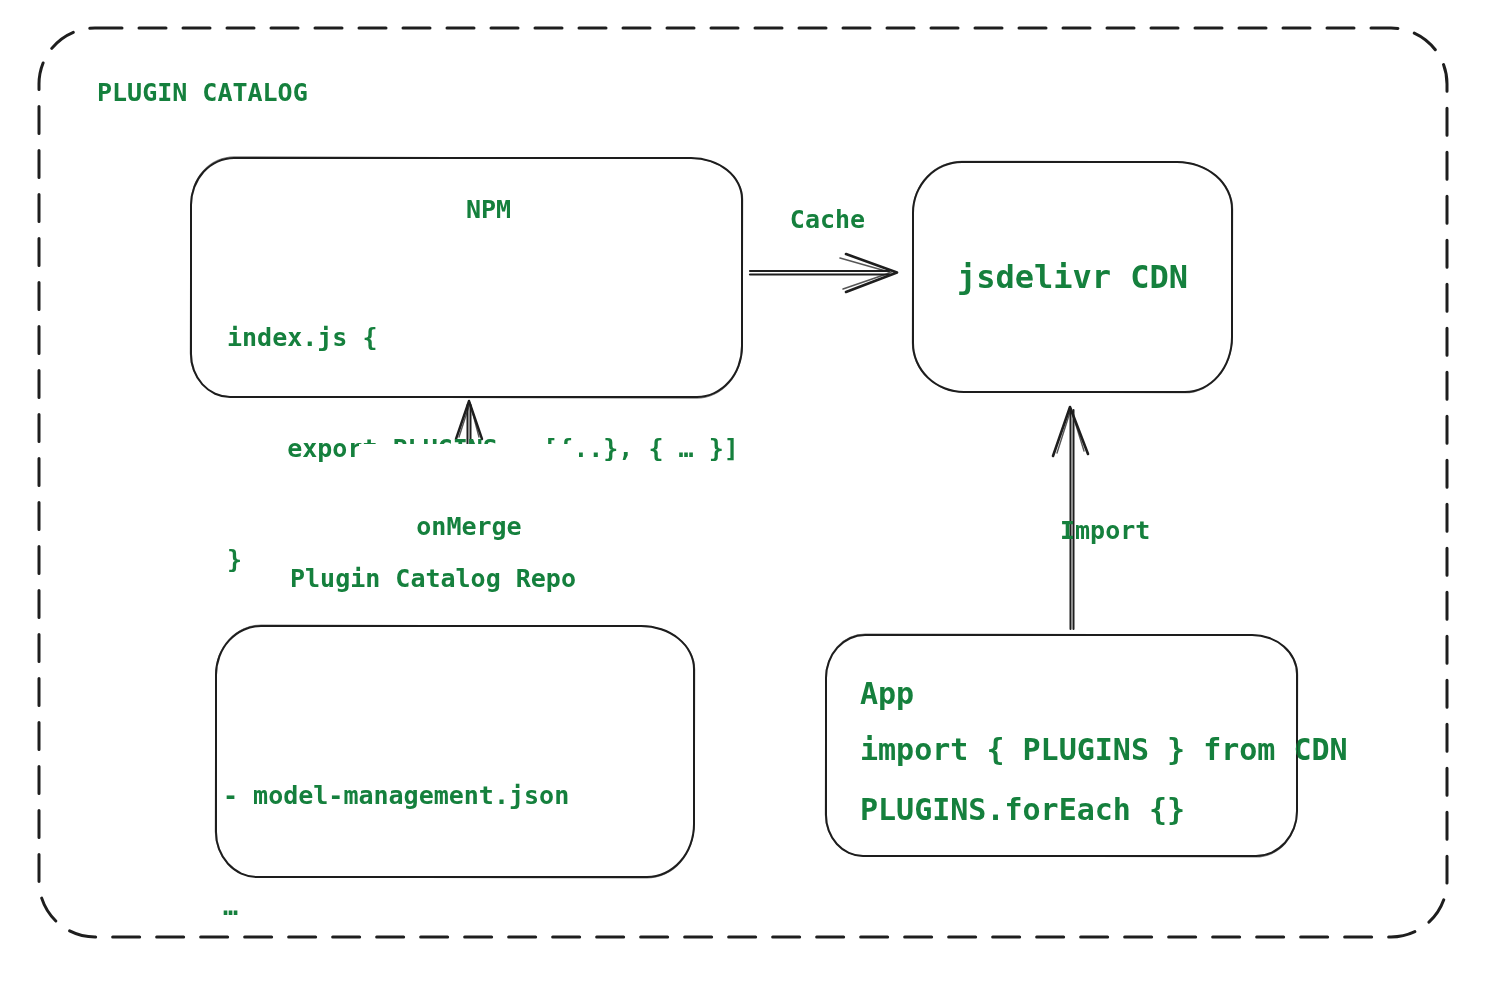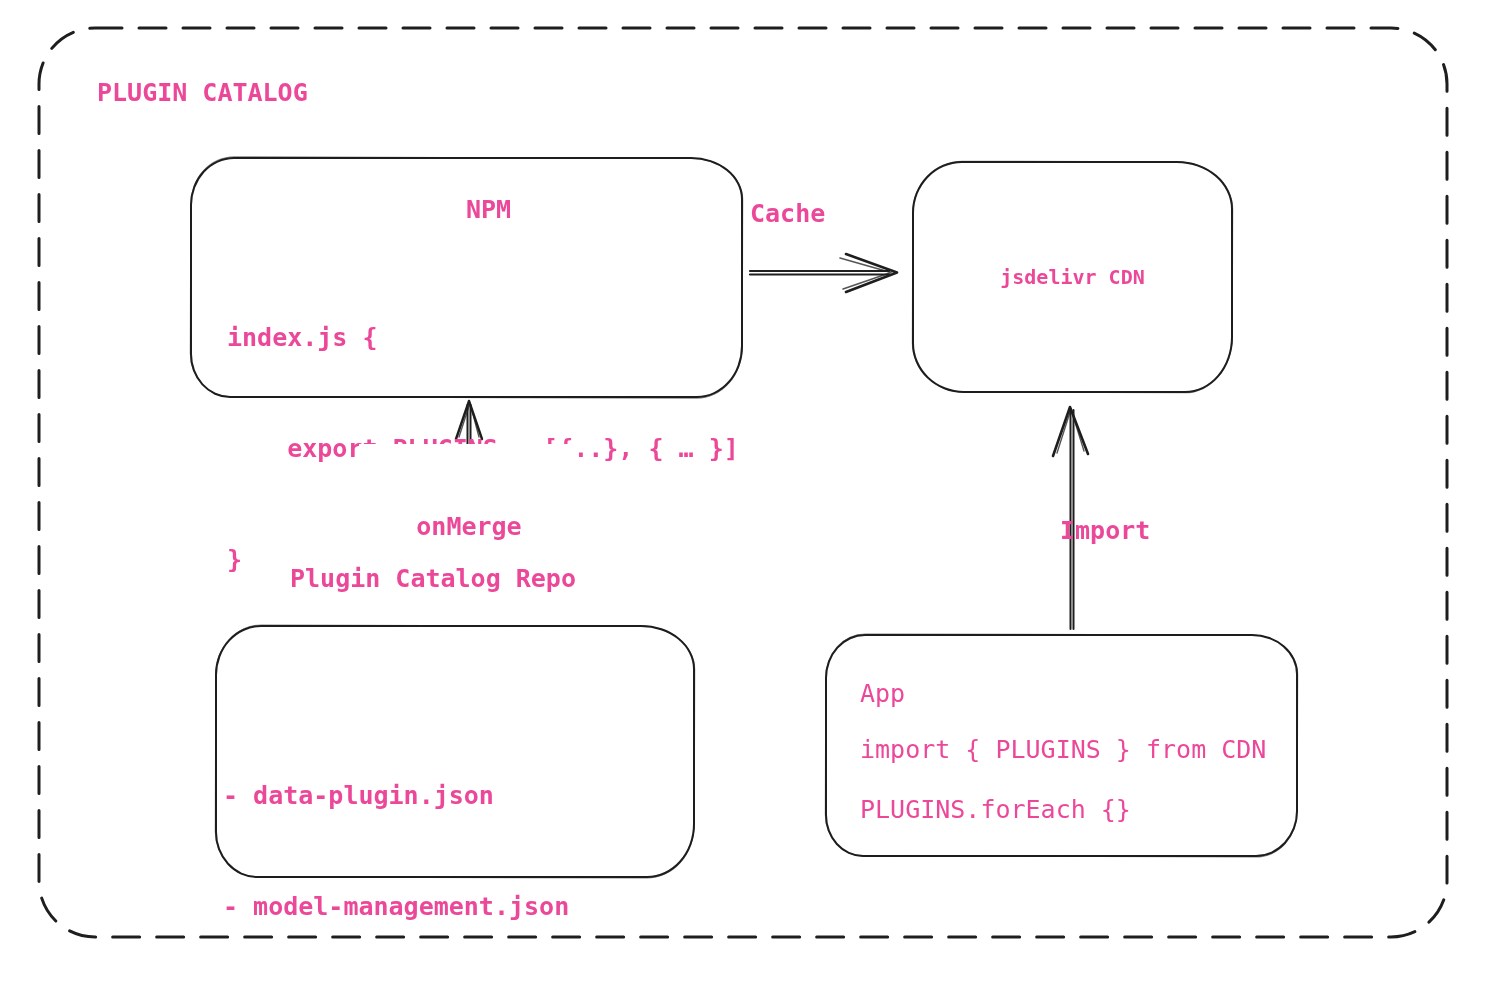--- a/index.html
+++ b/index.html
@@ -6,21 +6,21 @@
     margin: 0;
     padding: 0;
     background: #ffffff;
   }
   .stage {
     position: relative;
     width: 1506px;
     height: 1002px;
     background: #ffffff;
     font-family: "DejaVu Sans Mono", "Liberation Mono", monospace;
-    color: #ec4899;
+    color: #15803d;
     overflow: hidden;
   }
   svg.lines {
     position: absolute;
     left: 0;
     top: 0;
     z-index: 1;
   }
   .node {
     position: absolute;
@@ -75,44 +75,44 @@
   .code {
     position: absolute;
     font-size: 25px;
     line-height: 37px;
     font-weight: 600;
     white-space: pre;
   }
   .npm-code { left: 27px; top: 86px; margin-left: 8px; }
   .repo-list { left: 6px; top: 76px; }
   .cdn-text {
-    font-size: 20px;
+    font-size: 32px;
     font-weight: 600;
   }
   .app-line {
     position: absolute;
     left: 33px;
-    font-size: 25px;
+    font-size: 30px;
     line-height: 30px;
-    font-weight: 400;
+    font-weight: 700;
     white-space: pre;
   }
   .app-line-1 { top: 43px; }
   .app-line-2 { top: 99px; }
   .app-line-3 { top: 159px; }
   .label {
     position: absolute;
     font-size: 25px;
     line-height: 30px;
     font-weight: 600;
     white-space: pre;
     z-index: 3;
   }
   .diagram-title { left: 97px; top: 78px; }
-  .cache-label   { left: 750px; top: 199px; width: 155px; }
+  .cache-label   { left: 750px; top: 205px; width: 155px; text-align: center; }
   .import-label  { left: 1060px; top: 516px; }
   .repo-title    { left: 290px; top: 564px; }
   .webpack-label {
     left: 359px; top: 444px;
     width: 220px;
     text-align: center;
     line-height: 33px;
     background: #ffffff;
   }
 </style>
@@ -165,21 +165,20 @@
   <div class="label cache-label">Cache</div>
 
   <div class="label webpack-label">
     <div>onMerge</div>
   </div>
 
   <div class="label repo-title">Plugin Catalog Repo</div>
 
   <div class="node node-repo">
     <div class="code repo-list">
-      <div>- data-plugin.json</div>
       <div>- model-management.json</div>
       <div>…</div>
     </div>
   </div>
 
   <div class="node node-app">
     <div class="app-line app-line-1">App</div>
     <div class="app-line app-line-2">import { PLUGINS } from CDN</div>
     <div class="app-line app-line-3">PLUGINS.forEach {}</div>
   </div>

